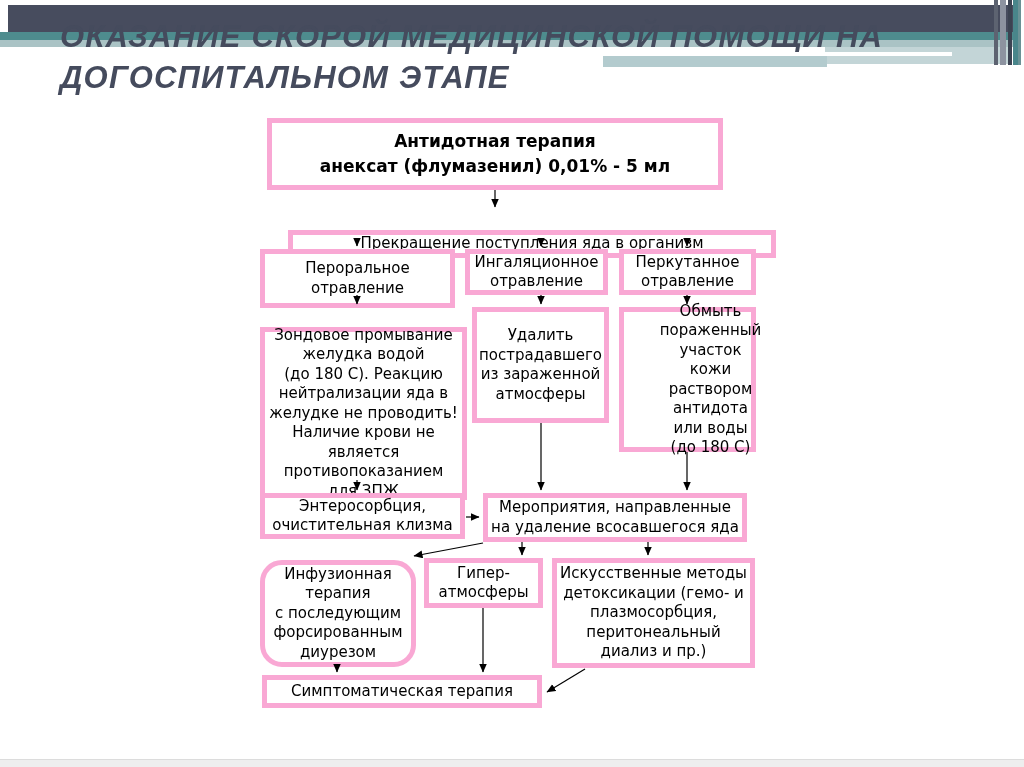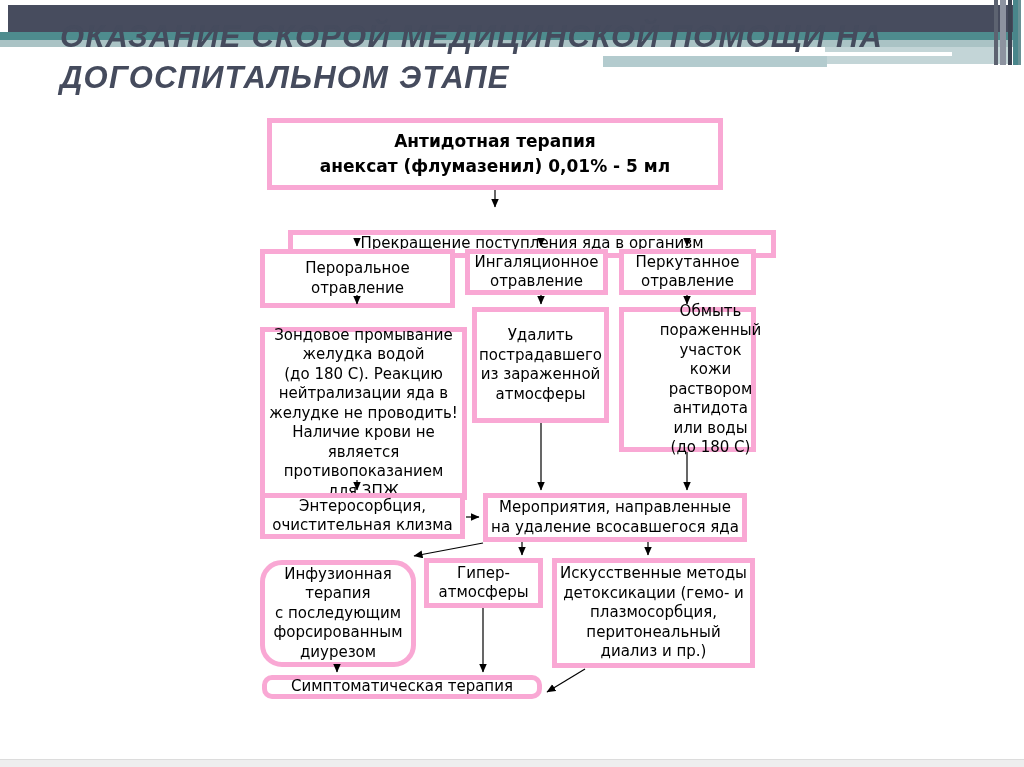--- a/index.html
+++ b/index.html
@@ -109,21 +109,21 @@
 
   <div class="node" style="left:424px;top:558px;width:119px;height:50px;">Гипер-
 атмосферы</div>
 
   <div class="node" style="left:552px;top:558px;width:203px;height:110px;">Искусственные методы
 детоксикации (гемо- и
 плазмосорбция,
 перитонеальный
 диализ и пр.)</div>
 
-  <div class="node" style="left:262px;top:675px;width:280px;height:24px;border-radius:10px;">Симптоматическая терапия</div>
+  <div class="node" style="left:262px;top:675px;width:280px;height:33px;">Симптоматическая терапия</div>
 
   <svg class="connectors" viewBox="0 0 1024 767" xmlns="http://www.w3.org/2000/svg">
     <defs>
       <marker id="arw" markerUnits="userSpaceOnUse" markerWidth="10" markerHeight="9" refX="8.5" refY="4" orient="auto">
         <path d="M0,0 L9,4 L0,8 Z" fill="#000"></path>
       </marker>
     </defs>
     <line x1="495" y1="190" x2="495" y2="207" marker-end="url(#arw)"></line>
     <line x1="357" y1="238" x2="357" y2="246" marker-end="url(#arw)"></line>
     <line x1="541" y1="238" x2="541" y2="246" marker-end="url(#arw)"></line>

